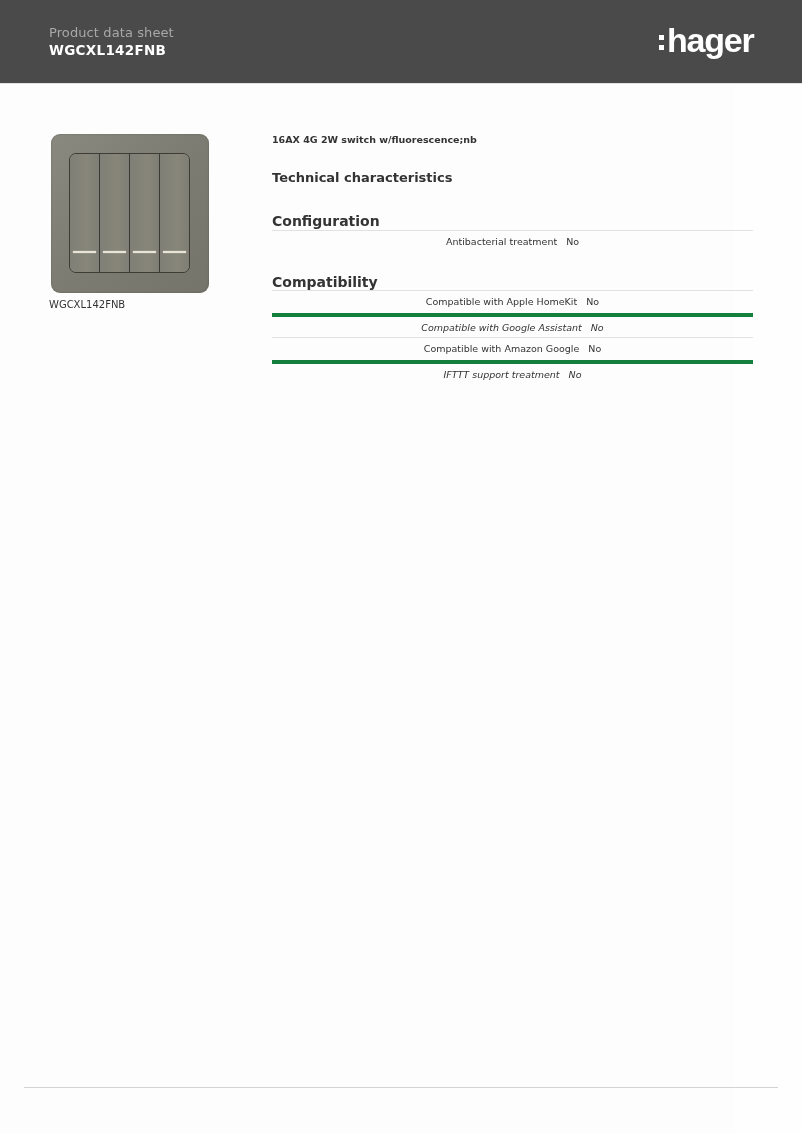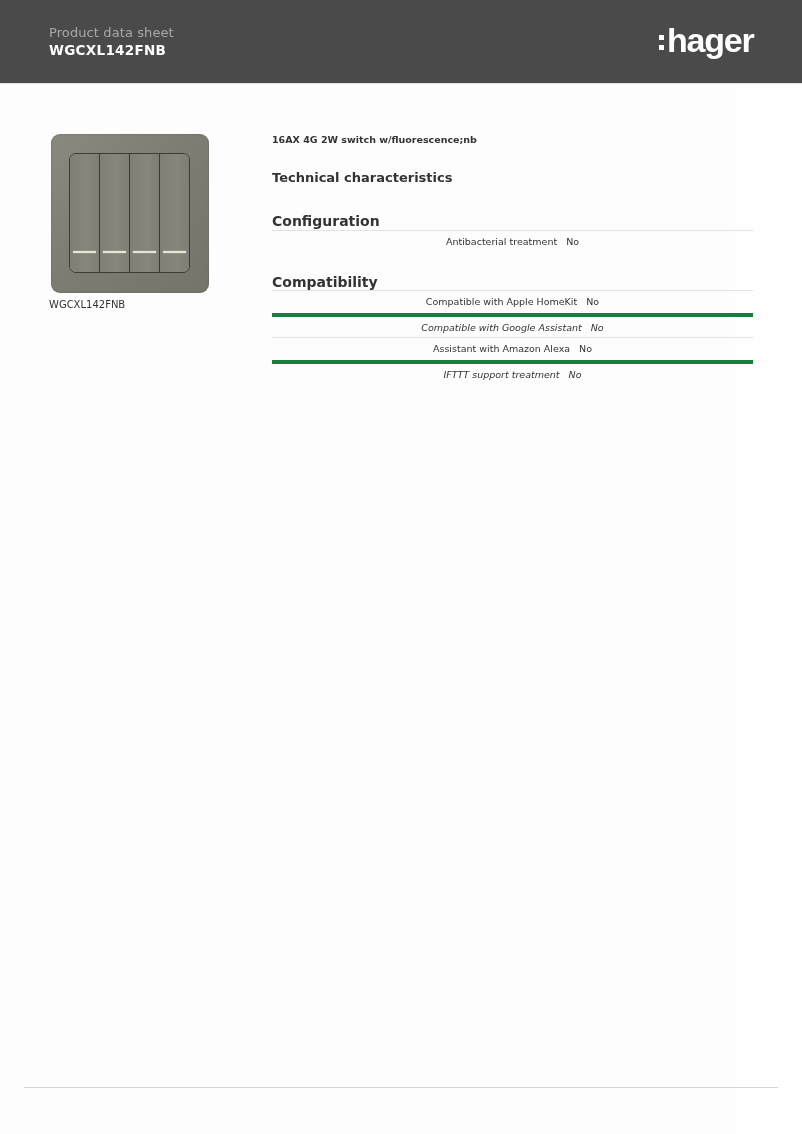--- a/index.html
+++ b/index.html
@@ -223,21 +223,21 @@
     </div>
 
     <div class="group-title" style="top:274px;">Compatibility</div>
     <div class="row" style="top:290px;">
       <span class="label">Compatible with Apple HomeKit</span><span class="value">No</span>
     </div>
     <div class="row dark" style="top:313px;">
       <span class="label">Compatible with Google Assistant</span><span class="value">No</span>
     </div>
     <div class="row" style="top:337px;">
-      <span class="label">Assistant with Amazon Alexa</span><span class="value">No</span>
+      <span class="label">Compatible with Amazon Google</span><span class="value">No</span>
     </div>
     <div class="row dark" style="top:360px;">
       <span class="label">IFTTT support treatment</span><span class="value">No</span>
     </div>
   </div>
 
   <div class="footer-line"></div>
 
 </div>
 

